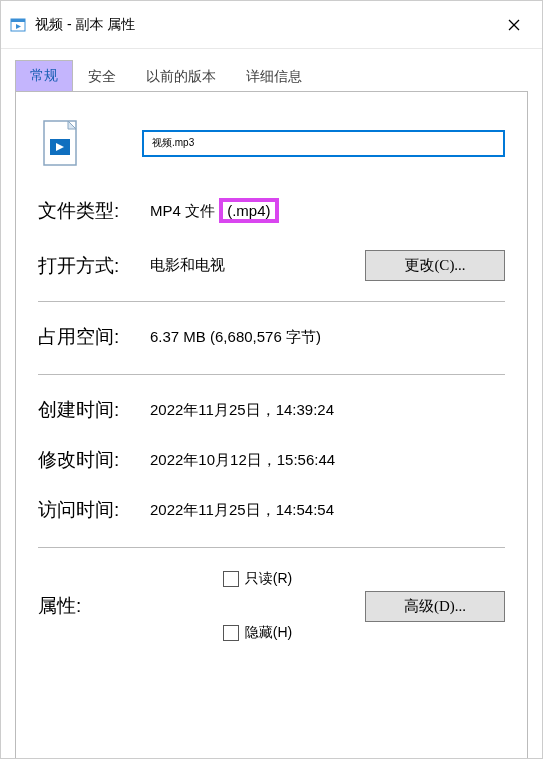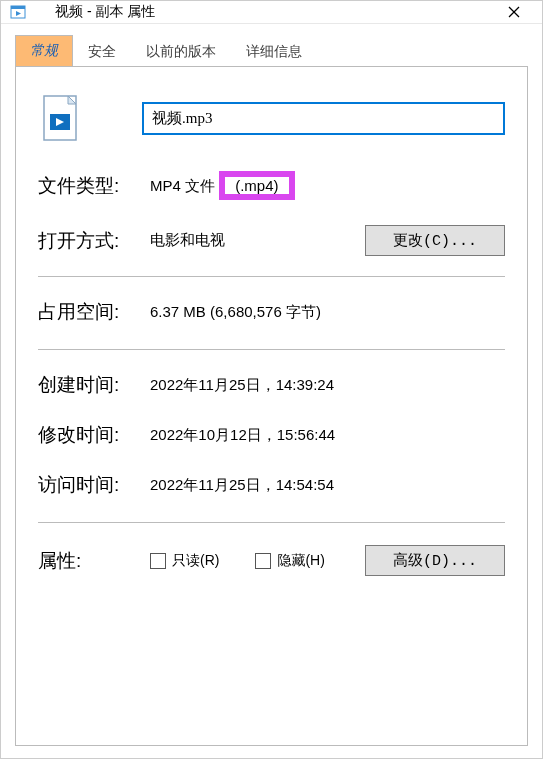--- a/index.html
+++ b/index.html
@@ -10,24 +10,23 @@
     background: #fff;
     color: #000;
     width: 543px;
     height: 759px;
     overflow: hidden;
     border: 1px solid #ccc;
   }
   .titlebar {
     display: flex;
     align-items: center;
-    height: 23px;
+    height: 48px;
     padding: 0 8px;
     border-bottom: 1px solid #e8e8e8;
-    gap: 20px;
   }
   .titlebar .app-icon {
     width: 18px;
     height: 18px;
     margin-right: 8px;
     display: inline-flex;
     align-items: center;
     justify-content: center;
   }
   .titlebar .title {
@@ -57,22 +56,21 @@
     border: 1px solid transparent;
     border-bottom: none;
     position: relative;
     top: 1px;
     background: transparent;
   }
   .tab.active {
     color: #1a5fb4;
     border-color: #bbb;
     border-bottom: 1px solid #fff;
-    background: #fdba74;
-    font-style: italic;
+    background: #c4b5fd;
   }
   .tab-panel {
     margin: 0 14px 14px 14px;
     border: 1px solid #bbb;
     padding: 26px 22px 20px 22px;
     min-height: 680px;
     position: relative;
   }
   .row {
     display: flex;
@@ -87,55 +85,56 @@
     height: 50px;
     margin-right: 60px;
     display: flex;
     align-items: center;
     justify-content: center;
   }
   .filename-input {
     flex: 1;
     border: 2px solid #0078d7;
     padding: 6px 8px;
-    font-size: 15px;
-    font-family: Liberation Serif, serif;
+    font-size: 10px;
+    font-family: Liberation Sans, sans-serif;
     outline: none;
   }
   .label-col {
     width: 112px;
     color: #000;
     font-size: 19px;
   }
   .value-col {
     flex: 1;
     font-size: 15px;
   }
   .ext-highlight {
-    border: 6px solid #d946ef;
-    padding: 0 10px;
+    border: 4px solid #d946ef;
+    padding: 0 4px;
   }
   .btn {
     border: 1px solid #7a7a7a;
     background: #e1e1e1;
     padding: 5px 20px;
     font-size: 15px;
-    font-family: Liberation Mono, monospace;
+    font-family: Liberation Serif, serif;
     min-width: 140px;
     cursor: pointer;
   }
   .hr {
     border: none;
     border-top: 1px solid #bbb;
     margin: 20px 0 22px 0;
   }
   .checkbox-group {
     display: flex;
     align-items: center;
     gap: 36px;
+    flex-direction: column;
   }
   .chk {
     display: inline-flex;
     align-items: center;
     gap: 6px;
     cursor: pointer;
   }
   .chk-box {
     width: 16px;
     height: 16px;

